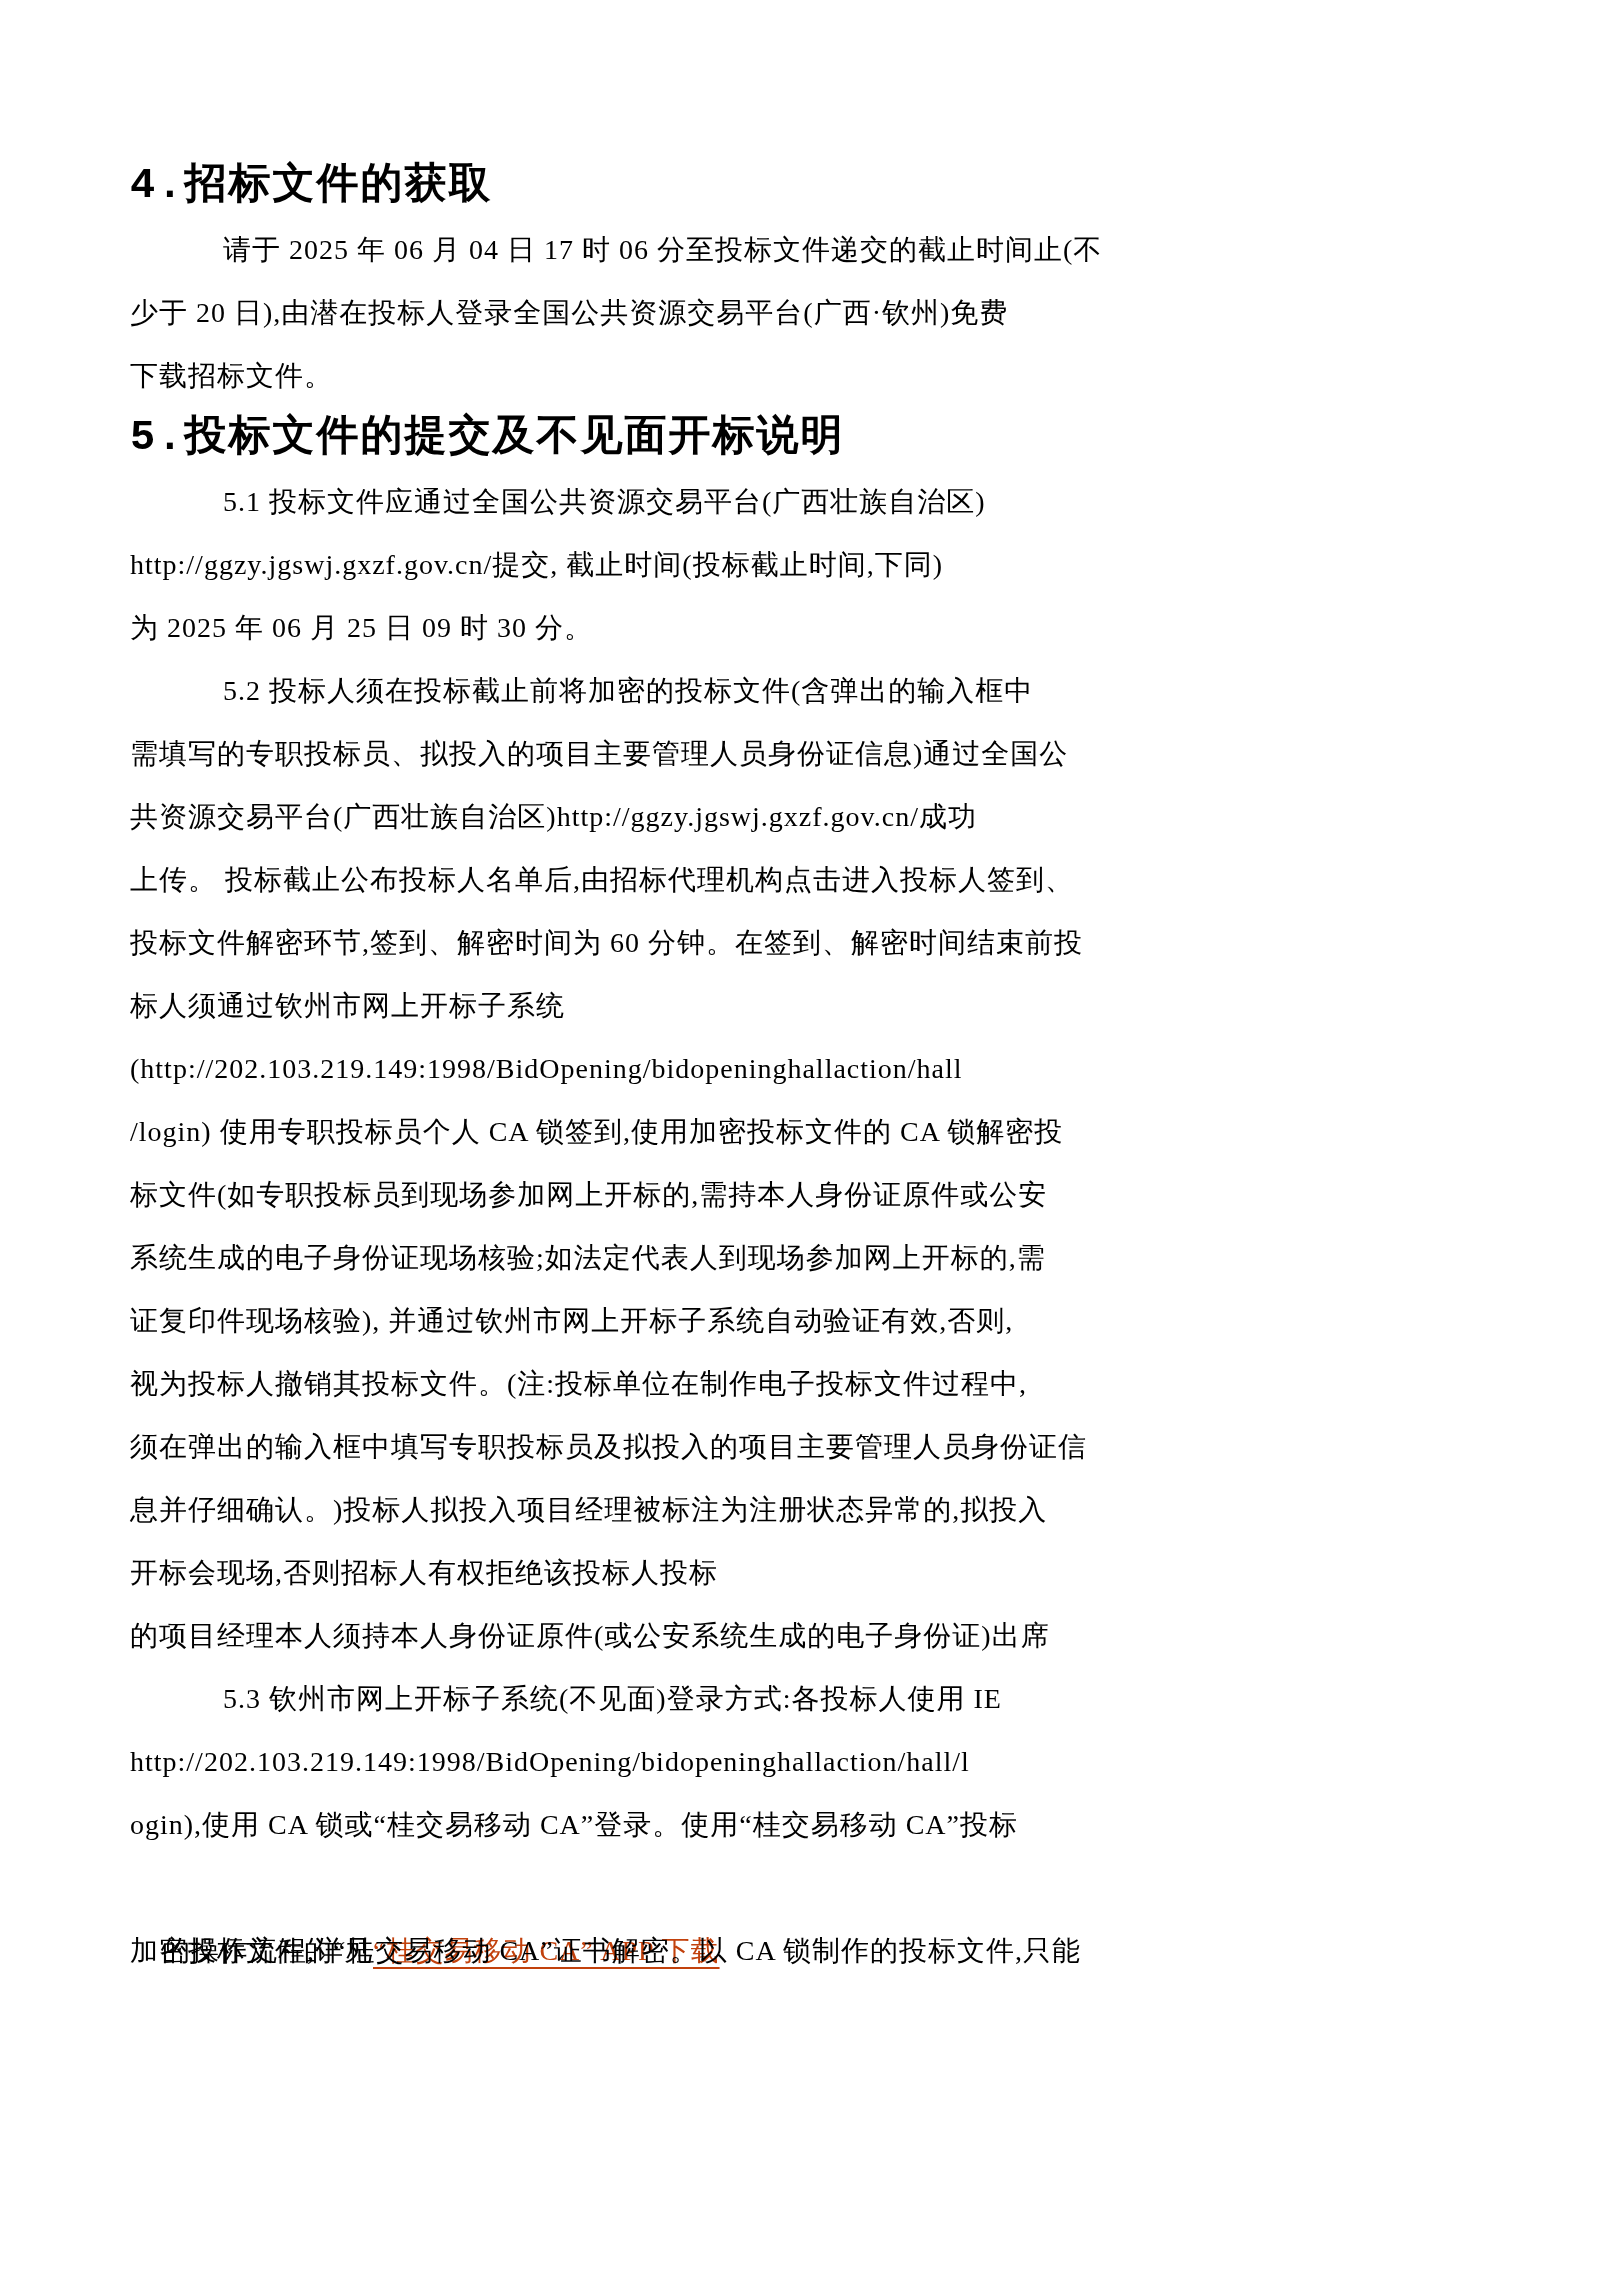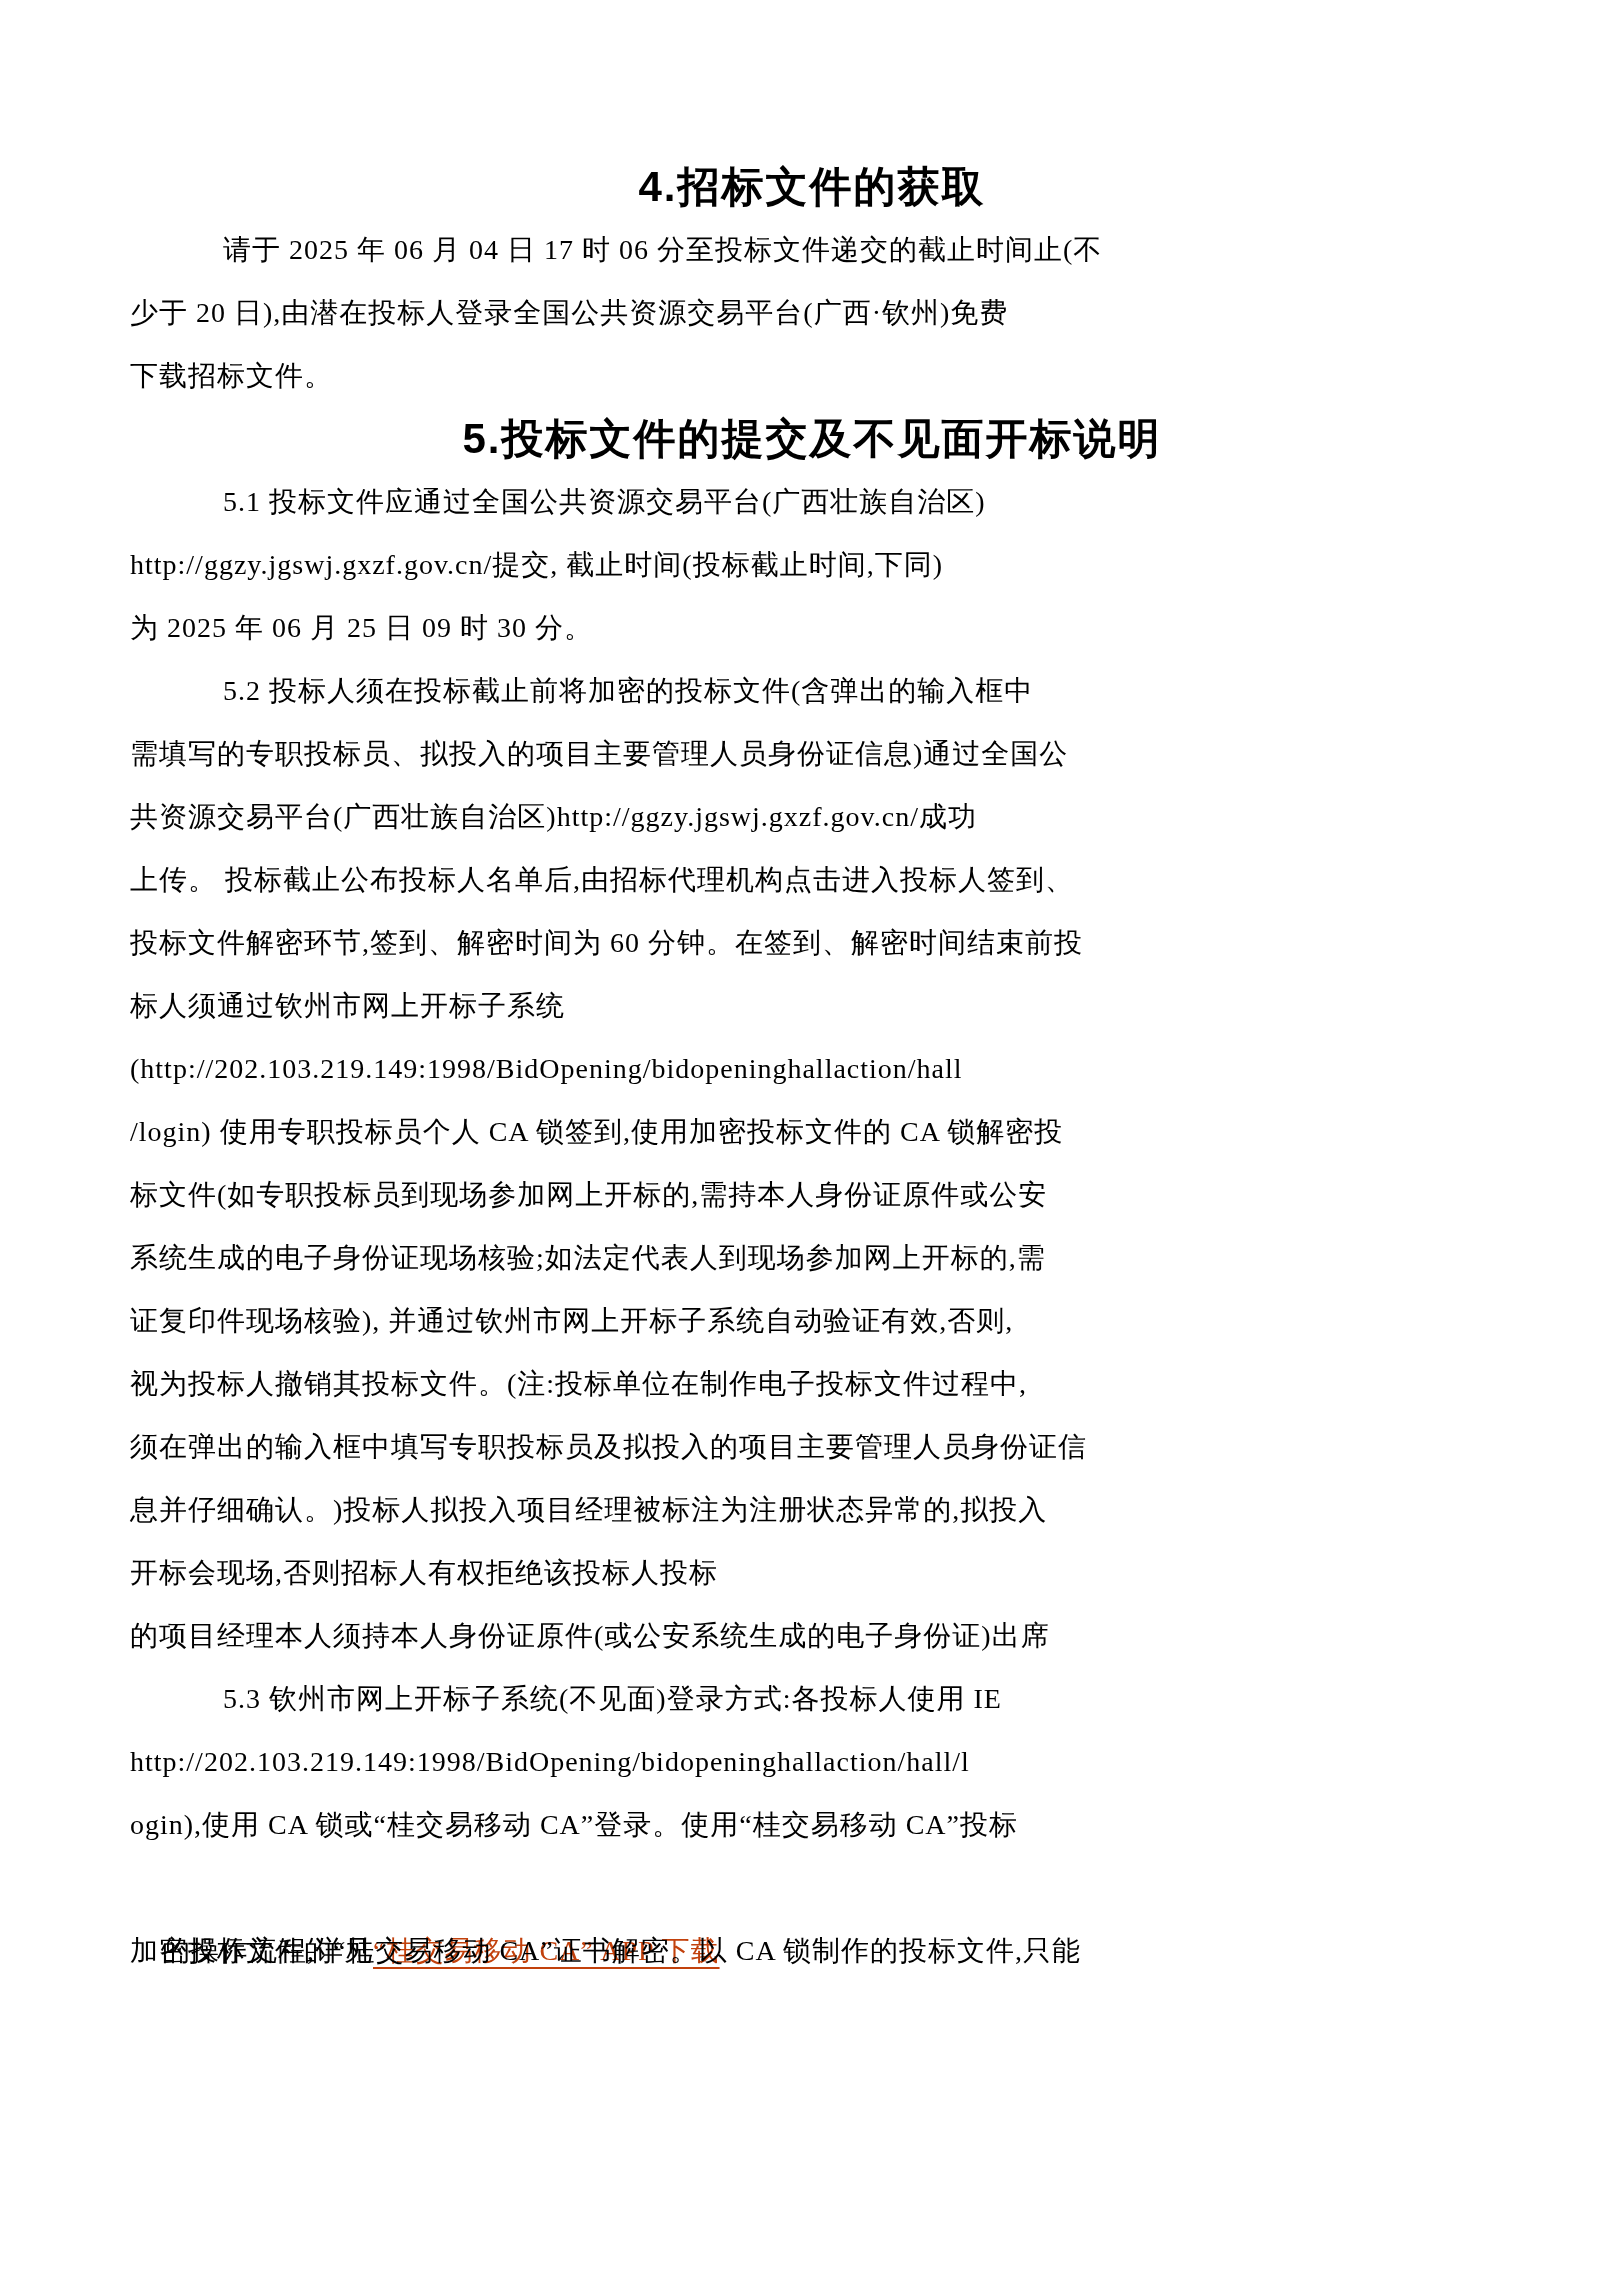--- a/index.html
+++ b/index.html
@@ -17,25 +17,24 @@
     width:1364px;
   }
   .line{
     height:63px;
     line-height:63px;
     font-size:28px;
     letter-spacing:1px;
     white-space:pre;
   }
   .line.h{
-    font-family:Liberation Sans, sans-serif;
+    font-family:Liberation Mono, monospace;
     font-weight:700;
     font-size:42px;
     letter-spacing:2px;
-    text-align:center;
   }
   .line.ind{
     text-indent:93px;
   }
   a.doclink{
     text-decoration:underline;
     text-underline-offset:6.9px;
     text-decoration-thickness:2px;
     cursor:pointer;
   }

